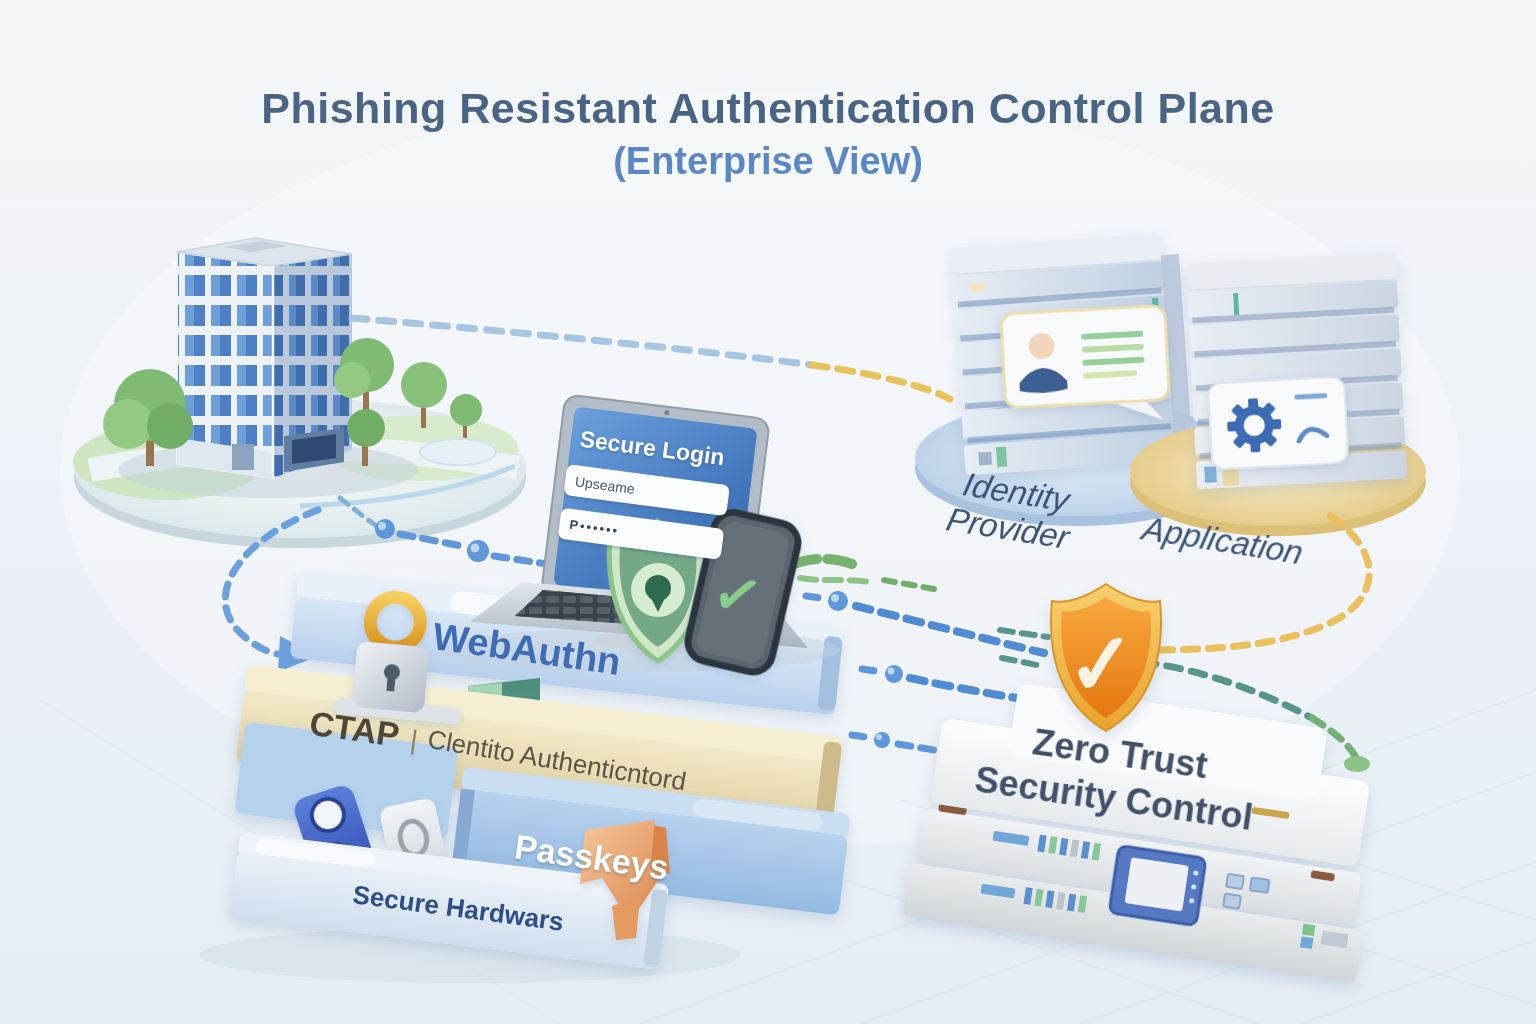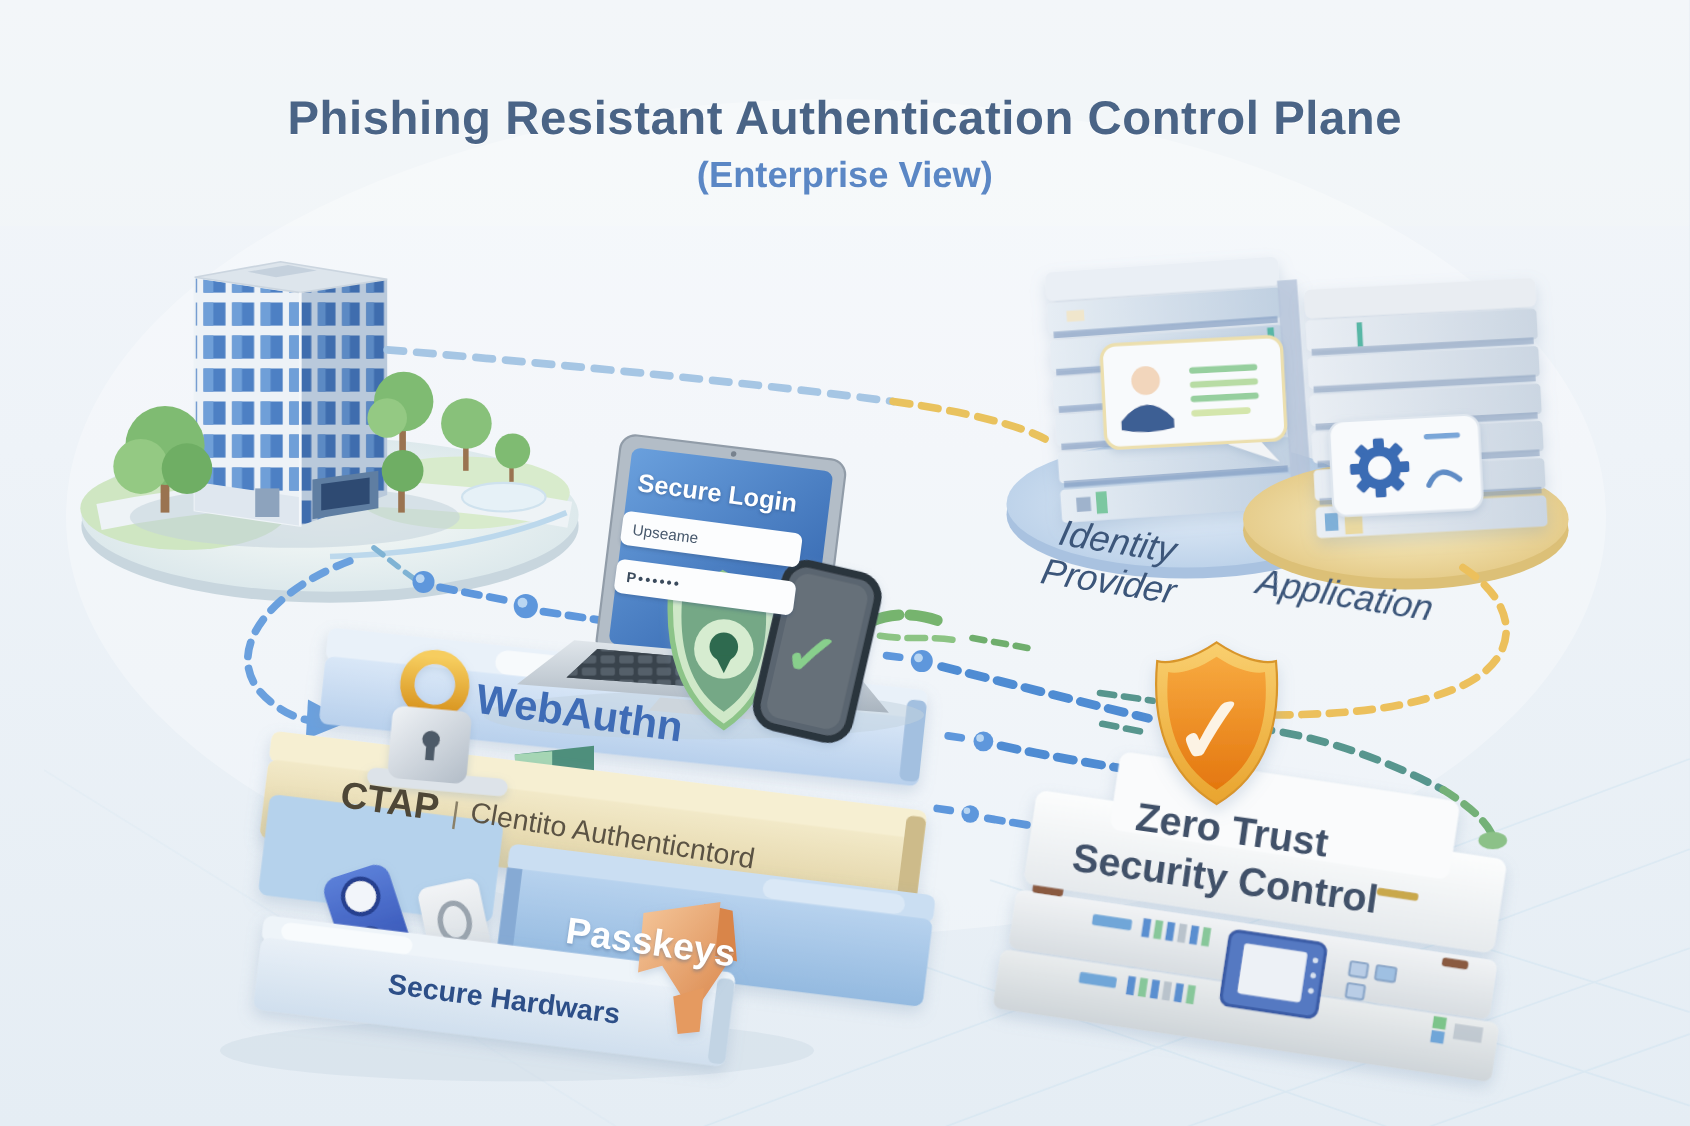--- a/index.html
+++ b/index.html
@@ -3,21 +3,21 @@
 <meta charset="utf-8">
 <style>
   html,body{margin:0;padding:0;background:#e6edf3;}
   .canvas{position:relative;width:1536px;height:1024px;overflow:hidden;
     font-family:"Liberation Sans",sans-serif;
     background:linear-gradient(180deg,#f3f6fa 0%,#eef3f8 40%,#e5edf4 100%);}
   .canvas svg{position:absolute;left:0;top:0;}
   .lbl{position:absolute;white-space:nowrap;z-index:3;}
   .title{position:absolute;left:0;right:0;top:84px;text-align:center;font-size:43px;font-weight:700;
     color:#4a6486;letter-spacing:.5px;text-shadow:0 1px 0 #ffffff;z-index:3;}
-  .subtitle{position:absolute;left:0;right:0;top:140px;text-align:center;font-size:33px;font-weight:700;
+  .subtitle{position:absolute;left:0;right:0;top:140px;text-align:center;font-size:38px;font-weight:700;
     color:#5b87c5;z-index:3;}
   .screen-ui{position:absolute;left:562px;top:421px;width:186px;transform:rotate(7.5deg);
     transform-origin:0 0;z-index:3;}
   .screen-title{text-align:center;font-size:23px;font-weight:700;color:#ffffff;
     text-shadow:0 1px 3px rgba(20,40,80,.35);margin-top:2px;}
   .field{margin:13px auto 0;width:164px;height:31px;background:#fcfdfe;border-radius:7px;
     box-shadow:0 2px 3px rgba(50,80,120,.3);display:flex;align-items:center;
     padding-left:10px;box-sizing:border-box;font-size:14px;color:#47586c;}
   .pw{letter-spacing:2px;color:#3a4a5c;font-weight:700;font-size:13px;}
   .webauthn{left:432px;top:628px;font-size:38px;font-weight:600;color:#3f6cb6;transform:rotate(8deg);}

